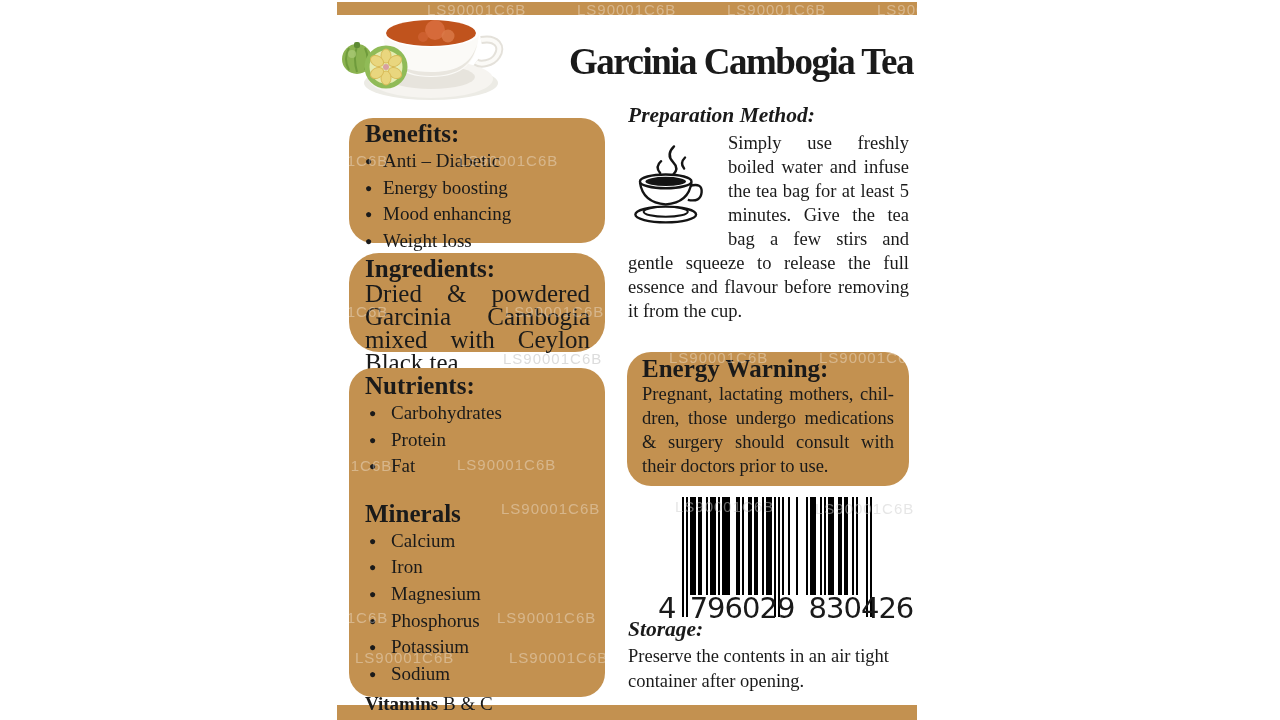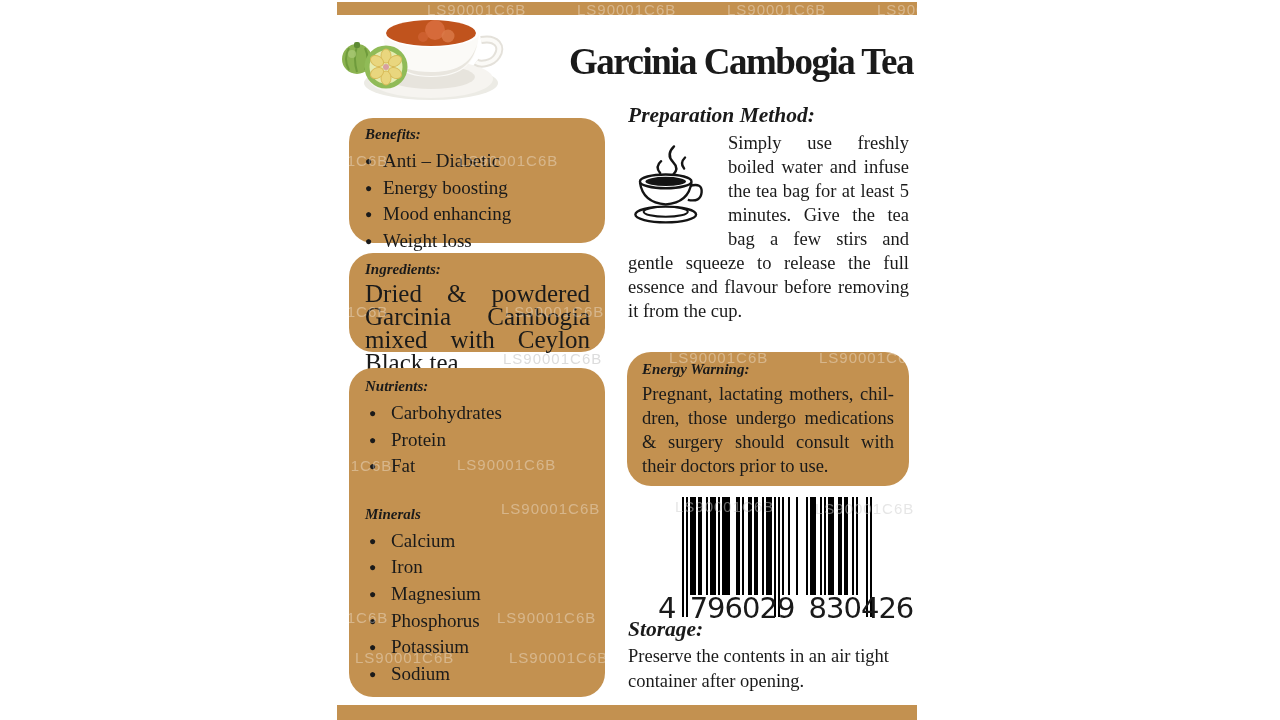--- a/index.html
+++ b/index.html
@@ -11,25 +11,25 @@
   .bar.top{top:2px;height:13px;}
   .bar.bottom{top:705px;height:15px;}
 
   .title{position:absolute;left:150px;top:40px;width:426px;text-align:right;
          font-size:37px;font-weight:bold;letter-spacing:-1.5px;white-space:nowrap;}
 
   .cup-photo{position:absolute;left:-6px;top:6px;width:182px;height:96px;}
 
   .tanbox{position:absolute;background:#c39150;border-radius:24px;box-sizing:border-box;}
   .box-benefits{left:12px;top:118px;width:256px;height:125px;padding:3px 15px 0 16px;}
-  .box-ingredients{left:12px;top:253px;width:256px;height:99px;padding:3px 15px 0 16px;}
+  .box-ingredients{left:12px;top:253px;width:256px;height:99px;padding:3px 15px 0 16px;border-radius:30px;}
   .box-nutrients{left:12px;top:368px;width:256px;height:329px;padding:5px 15px 0 16px;}
   .box-warning{left:290px;top:352px;width:282px;height:134px;padding:4px 15px 0 15px;}
 
-  .box-h{font-size:15px;font-weight:bold;font-style:italic;line-height:26px;}
+  .box-h{font-size:25px;font-weight:bold;line-height:26px;}
   .blist{margin:2px 0 0 0;padding:0;list-style:none;}
   .blist li{display:flex;align-items:baseline;font-size:19px;line-height:23.5px;}
   .box-nutrients .blist li{line-height:24.6px;}
   .blist .dot{font-size:12px;flex:0 0 18px;position:relative;top:-2px;}
   .box-nutrients .blist .dot{flex:0 0 22px;padding-left:4px;}
   .minerals-h{margin-top:20px;}
   .vitamins{margin-top:5px;font-size:19px;}
   .vitamins b{font-weight:bold;}
   .just{text-align:justify;}
   .boxtext{font-size:25px;line-height:23px;}
@@ -164,20 +164,24 @@
           </li>
           <li>
             <span class="dot">●</span>
             <span>Potassium</span>
           </li>
           <li>
             <span class="dot">●</span>
             <span>Sodium</span>
           </li>
         </ul>
+      <div class="vitamins">
+        <b>Vitamins</b>
+        <span>B &amp; C</span>
+      </div>
     </div>
 
     <div class="prep-h">Preparation Method:</div>
     <div class="prep-para just">
       <span class="prep-float">
         <svg class="prep-cup" viewBox="0 0 100 92" width="92" height="86">
           <g fill="none" stroke="#141414" stroke-width="2.6" stroke-linecap="round">
             <path d="M36 19 q-7 6 -1 13"></path>
             <path d="M50 3 q-9 9 -1 17 q7 7 0 14"></path>
             <path d="M62 15 q-6 6 -1 12"></path>

